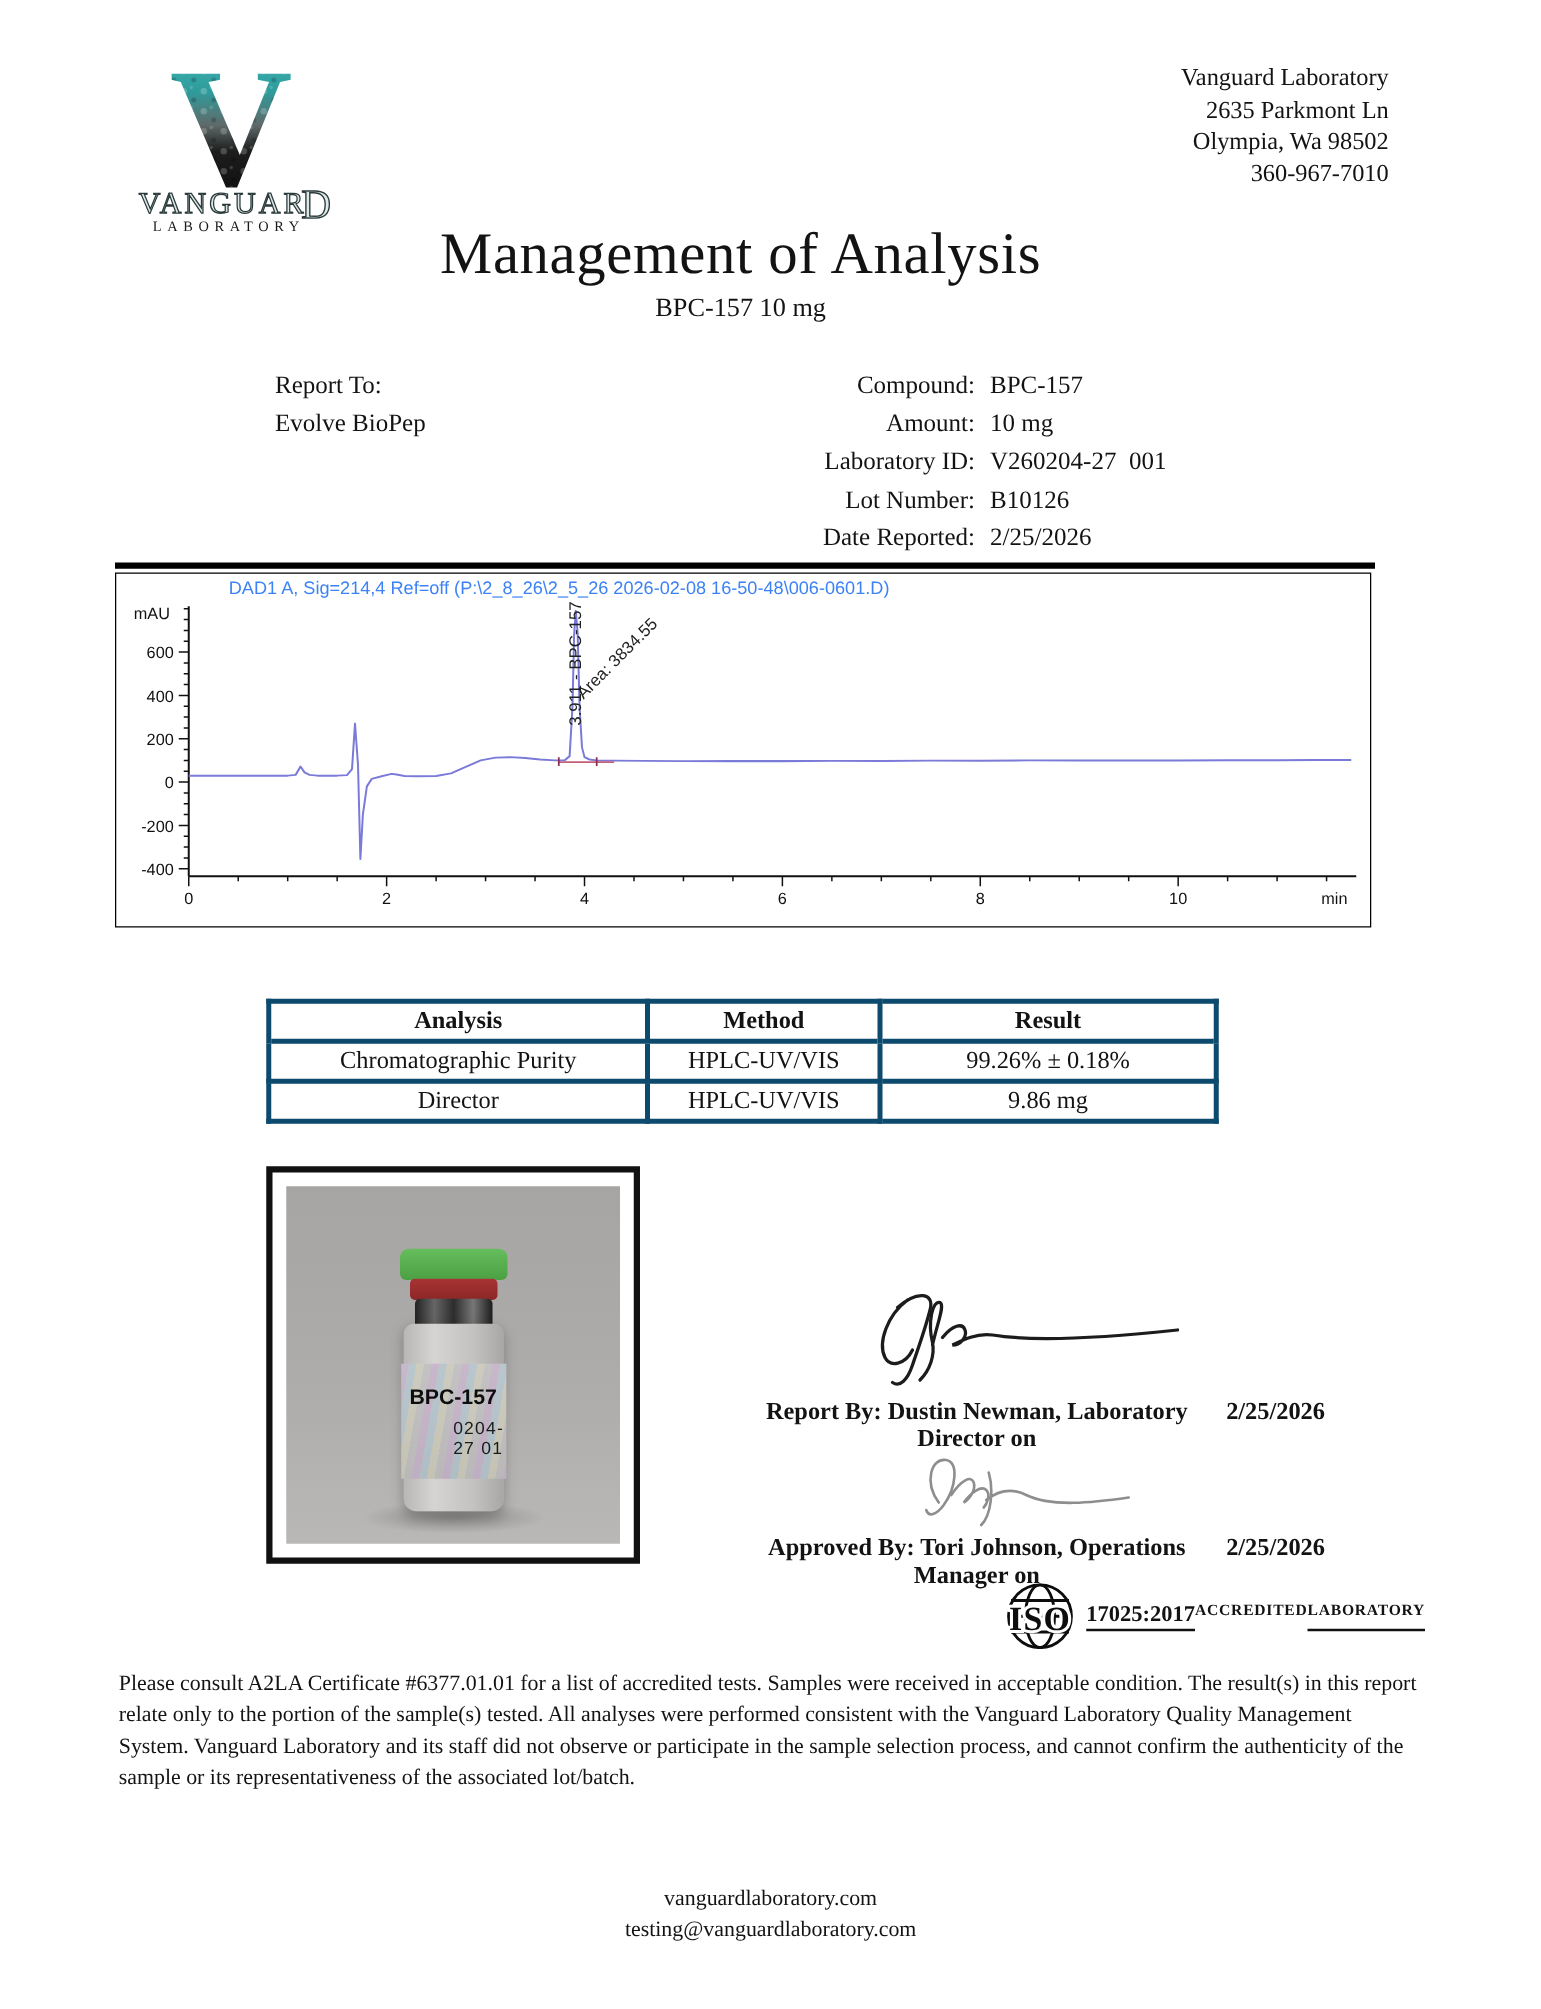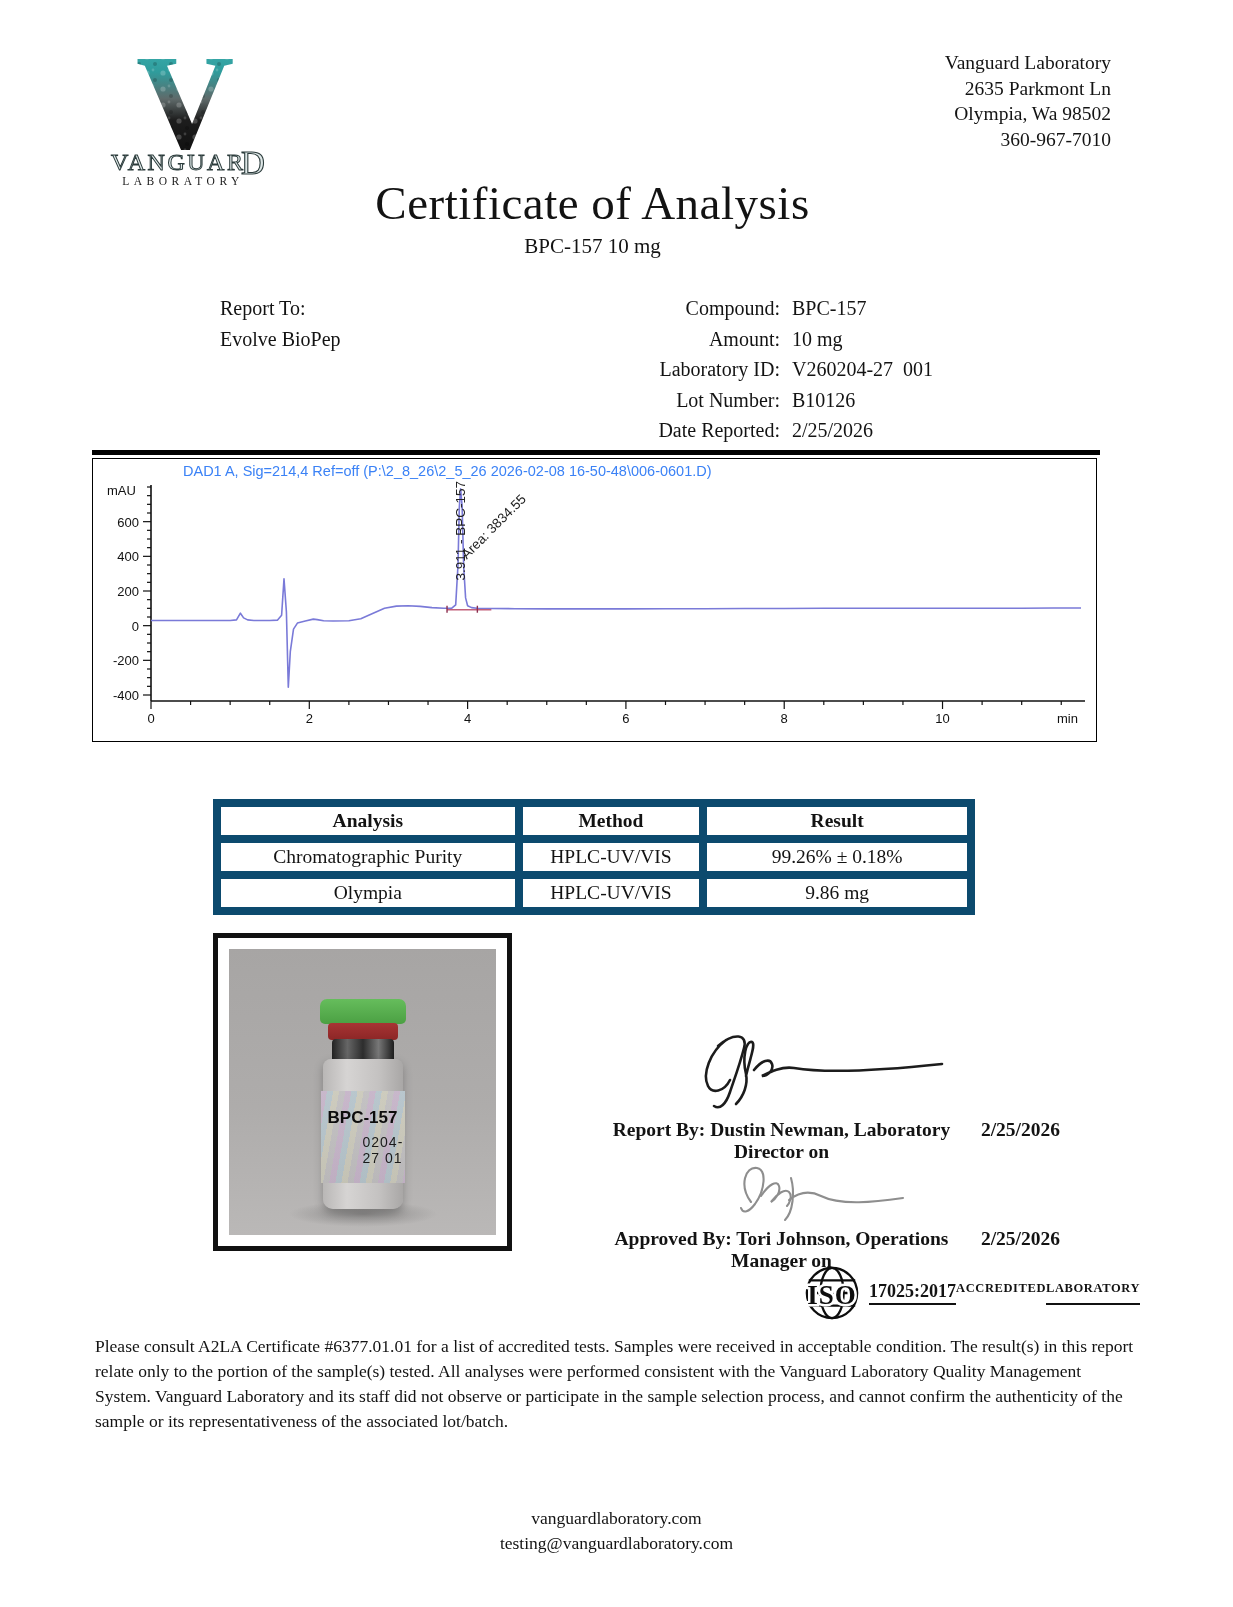--- a/index.html
+++ b/index.html
@@ -31,21 +31,21 @@
   .chart-frame{border:1.5px solid #000;width:1005px;height:284px;box-sizing:border-box;
                overflow:hidden;background:#fff;}
   .chart-title{font:14.5px "Liberation Sans",sans-serif;color:#3b82f6;
                margin:4px 0 0 90px;white-space:pre;}
   .tick{font:13px "Liberation Sans",sans-serif;fill:#111;}
   .peaklab{font:13.5px "Liberation Sans",sans-serif;fill:#222;}
 
   
   .results{position:absolute;left:213px;top:799px;width:762px;border-collapse:collapse;
            font-size:19.5px;text-align:center;}
-  .results th,.results td{border:8px solid #0c4a6e;padding:1px 8px;height:26px;}
+  .results th,.results td{border:4px solid #0c4a6e;padding:1px 8px;height:26px;}
   .results th{border-bottom:3px solid #000;font-weight:bold;}
   .results .c1{width:40%;} .results .c2{width:24.5%;} .results .c3{width:35.5%;}
 
   
   .vial-frame{position:absolute;left:213px;top:933px;width:299px;height:318px;
               border:5px solid #111;background:#fff;padding:11px;box-sizing:border-box;}
   .vial-photo{position:relative;width:100%;height:100%;overflow:hidden;
               background:linear-gradient(180deg,#a7a5a4 0%,#aeacab 55%,#bab8b7 100%);}
   .vial-cap{position:absolute;left:50%;top:50px;width:86px;height:25px;margin-left:-43px;
             background:linear-gradient(180deg,#66bd5c,#4ba043);border-radius:7px 7px 5px 5px;}
@@ -117,21 +117,21 @@
   </svg>
 
   <div class="address">
     <div>Vanguard Laboratory</div>
     <div>2635 Parkmont Ln</div>
     <div>Olympia, Wa 98502</div>
     <div>360-967-7010</div>
   </div>
 
   <div class="title-wrap">
-    <div class="doc-title">Certificate of Analysis</div>
+    <div class="doc-title">Management of Analysis</div>
     <div class="doc-subtitle">BPC-157 10 mg</div>
   </div>
 
   <div class="report-to">
     <div>Report To:</div>
     <div class="bold">Evolve BioPep</div>
   </div>
   <div class="info-grid">
     <div class="lab">Compound:</div>
     <div class="val">BPC-157</div>
@@ -231,21 +231,21 @@
       <th class="c1">Analysis</th>
       <th class="c2">Method</th>
       <th class="c3">Result</th>
     </tr>
     <tr>
       <td>Chromatographic Purity</td>
       <td>HPLC-UV/VIS</td>
       <td>99.26% ± 0.18%</td>
     </tr>
     <tr>
-      <td>Olympia</td>
+      <td>Director</td>
       <td>HPLC-UV/VIS</td>
       <td>9.86 mg</td>
     </tr>
   </tbody>
     </table>
 
   <div class="vial-frame">
     <div class="vial-photo">
       <div class="vial-shadow"></div>
       <div class="vial-cap"></div>

